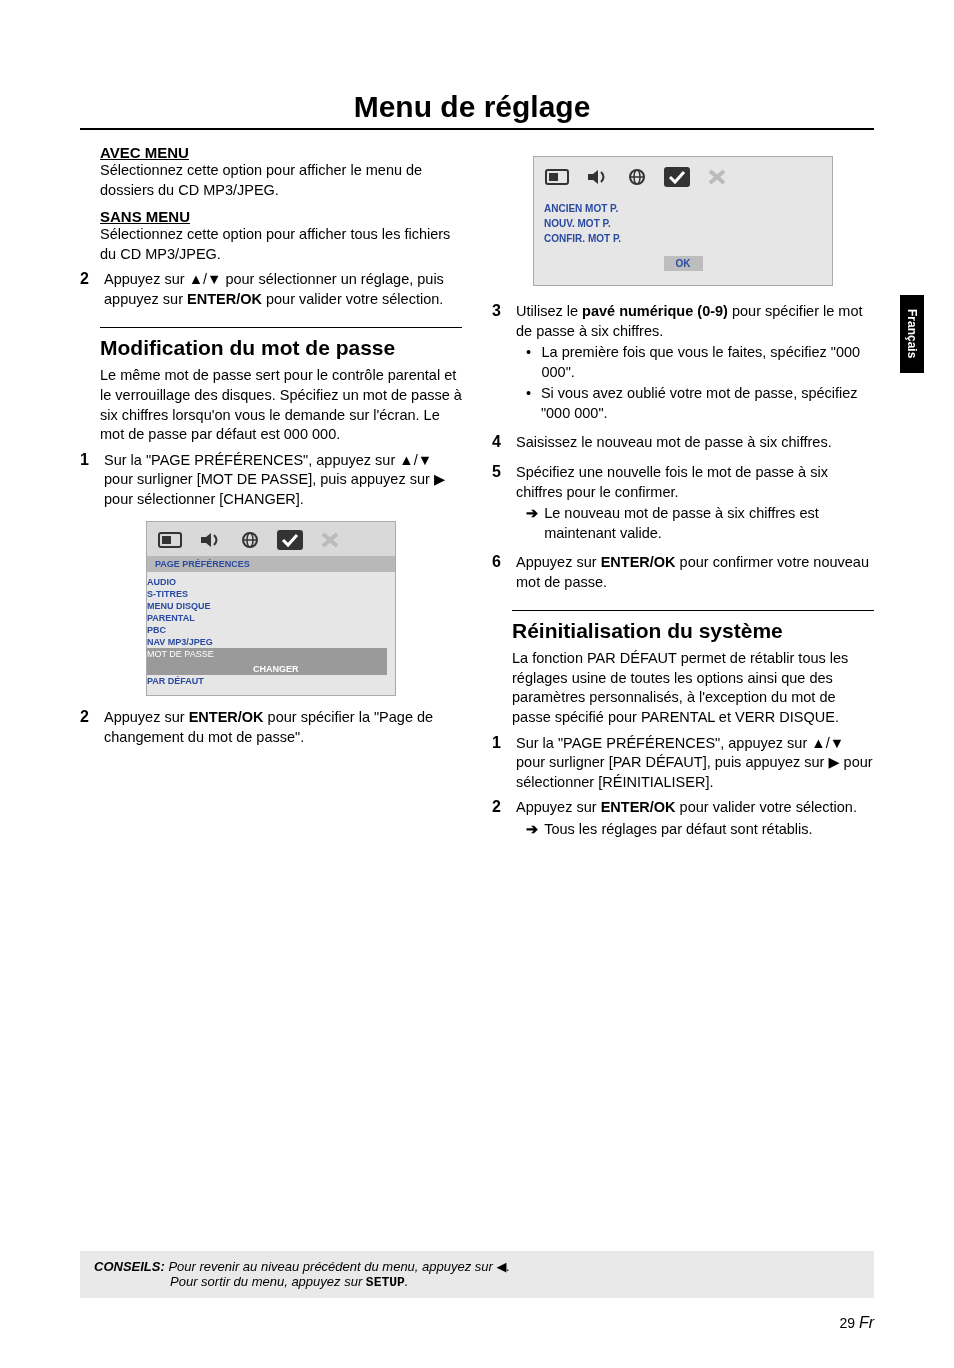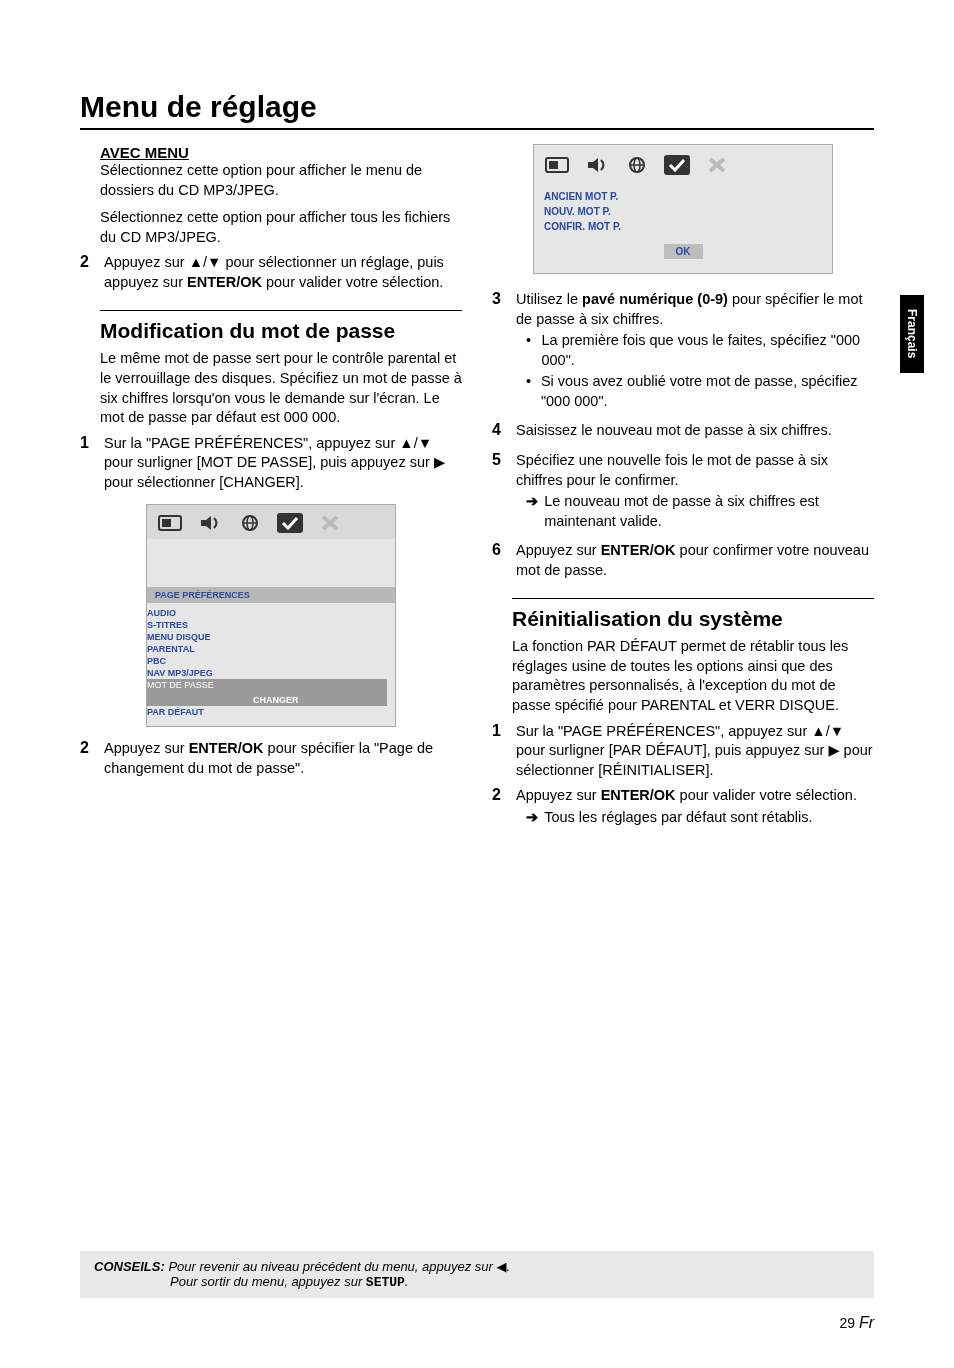--- a/index.html
+++ b/index.html
@@ -1,18 +1,18 @@
 <!DOCTYPE html>
 <html><head>
 <meta charset="utf-8">
 <style>
   * { box-sizing: border-box; margin: 0; padding: 0; }
   html, body { width: 954px; height: 1368px; background: #fff; font-family: Arial, Helvetica, sans-serif; color: #000; }
   .page { position: relative; width: 954px; height: 1368px; padding: 90px 80px 40px 80px; }
-  .title { font-size: 30px; font-weight: bold; text-align: left; padding-right: 10px; }
+  .title { font-size: 30px; font-weight: bold; text-align: center; padding-right: 10px; }
   .title-rule { border: none; border-top: 2px solid #000; margin-top: 4px; }
   .columns { display: flex; gap: 30px; margin-top: 14px; justify-content: center; }
   .col { width: 50%; }
   .underline-head { text-decoration: underline; font-weight: bold; font-size: 15px; }
   .body-text { font-size: 14.5px; line-height: 1.35; }
   .indent { margin-left: 20px; }
   .step-row { display: flex; gap: 10px; margin-top: 6px; }
   .step-num { font-weight: bold; width: 14px; flex-shrink: 0; }
   .step-body { flex: 1; font-size: 14.5px; line-height: 1.35; }
   .section-rule { border: none; border-top: 1px solid #000; margin: 18px 0 8px 0; }
@@ -22,25 +22,25 @@
   .arrow-row { display: flex; gap: 6px; margin-left: 10px; font-size: 14.5px; line-height: 1.35; margin-top: 2px; }
   .arrow { font-weight: bold; }
   .bold { font-weight: bold; }
   .tri { font-family: Arial, sans-serif; }
 
   
   .side-tab { position: absolute; right: 30px; top: 295px; width: 24px; height: 78px; background: #000; color: #fff; font-size: 12px; font-weight: bold; display: flex; align-items: center; justify-content: center; writing-mode: vertical-rl; }
 
   
   .osd { width: 250px; margin: 12px auto 12px auto; border: 1px solid #aaa; background: #e6e6e6; font-size: 9px; color: #2a4aa0; }
-  .osd2 { width: 300px; margin: 0 auto 16px auto; border: 1px solid #aaa; background: #e6e6e6; font-size: 10px; color: #2a4aa0; padding: 10px 10px 14px 10px; }
+  .osd2 { width: 300px; margin: 12px auto 16px auto; border: 1px solid #aaa; background: #e6e6e6; font-size: 10px; color: #2a4aa0; padding: 10px 10px 14px 10px; }
   .osd-icons { display: flex; gap: 14px; padding: 8px 10px 6px 10px; background: #d9d9d9; align-items: center; }
   .icon { width: 26px; height: 20px; display: flex; align-items: center; justify-content: center; }
   .icon svg { width: 24px; height: 18px; }
-  .osd-section-label { background: #b8b8b8; color: #2a4aa0; font-weight: bold; padding: 3px 8px; font-size: 9px; margin-top: 48px; }
+  .osd-section-label { background: #b8b8b8; color: #2a4aa0; font-weight: bold; padding: 3px 8px; font-size: 9px; }
   .osd-list { padding: 4px 8px 8px 0; }
   .osd-item { padding: 1px 0; font-weight: bold; font-size: 9px; }
   .osd-item-row { display: flex; }
   .osd-item-left { width: 106px; }
   .osd-item-right { color: #fff; font-weight: bold; margin-top: 15px; }
   .osd-item-hl { background: #9a9a9a; color: #fff; padding: 1px 0; }
   .osd2 .osd-icons { background: transparent; padding: 0 0 10px 0; }
   .osd2-labels { padding: 4px 0 0 0; }
   .osd2-label { font-weight: bold; color: #2a4aa0; padding: 2px 0; font-size: 10px; }
   .osd2-ok { text-align: center; padding-top: 10px; }
@@ -66,20 +66,21 @@
   <div class="columns">
 
     <div class="col">
 
       <div class="indent">
         <div class="underline-head">AVEC MENU</div>
         <div class="body-text">Sélectionnez cette option pour afficher le menu de dossiers du CD MP3/JPEG.</div>
       </div>
 
       <div class="indent" style="margin-top:8px;">
+        <div class="underline-head">SANS MENU</div>
         <div class="body-text">Sélectionnez cette option pour afficher tous les fichiers du CD MP3/JPEG.</div>
       </div>
 
       <div class="step-row">
         <div class="step-num">2</div>
         <div class="step-body">
           <span>Appuyez sur </span><span class="tri">▲/▼</span><span> pour sélectionner un réglage, puis appuyez sur </span><span class="bold">ENTER/OK</span><span> pour valider votre sélection.</span>
         </div>
       </div>
 

